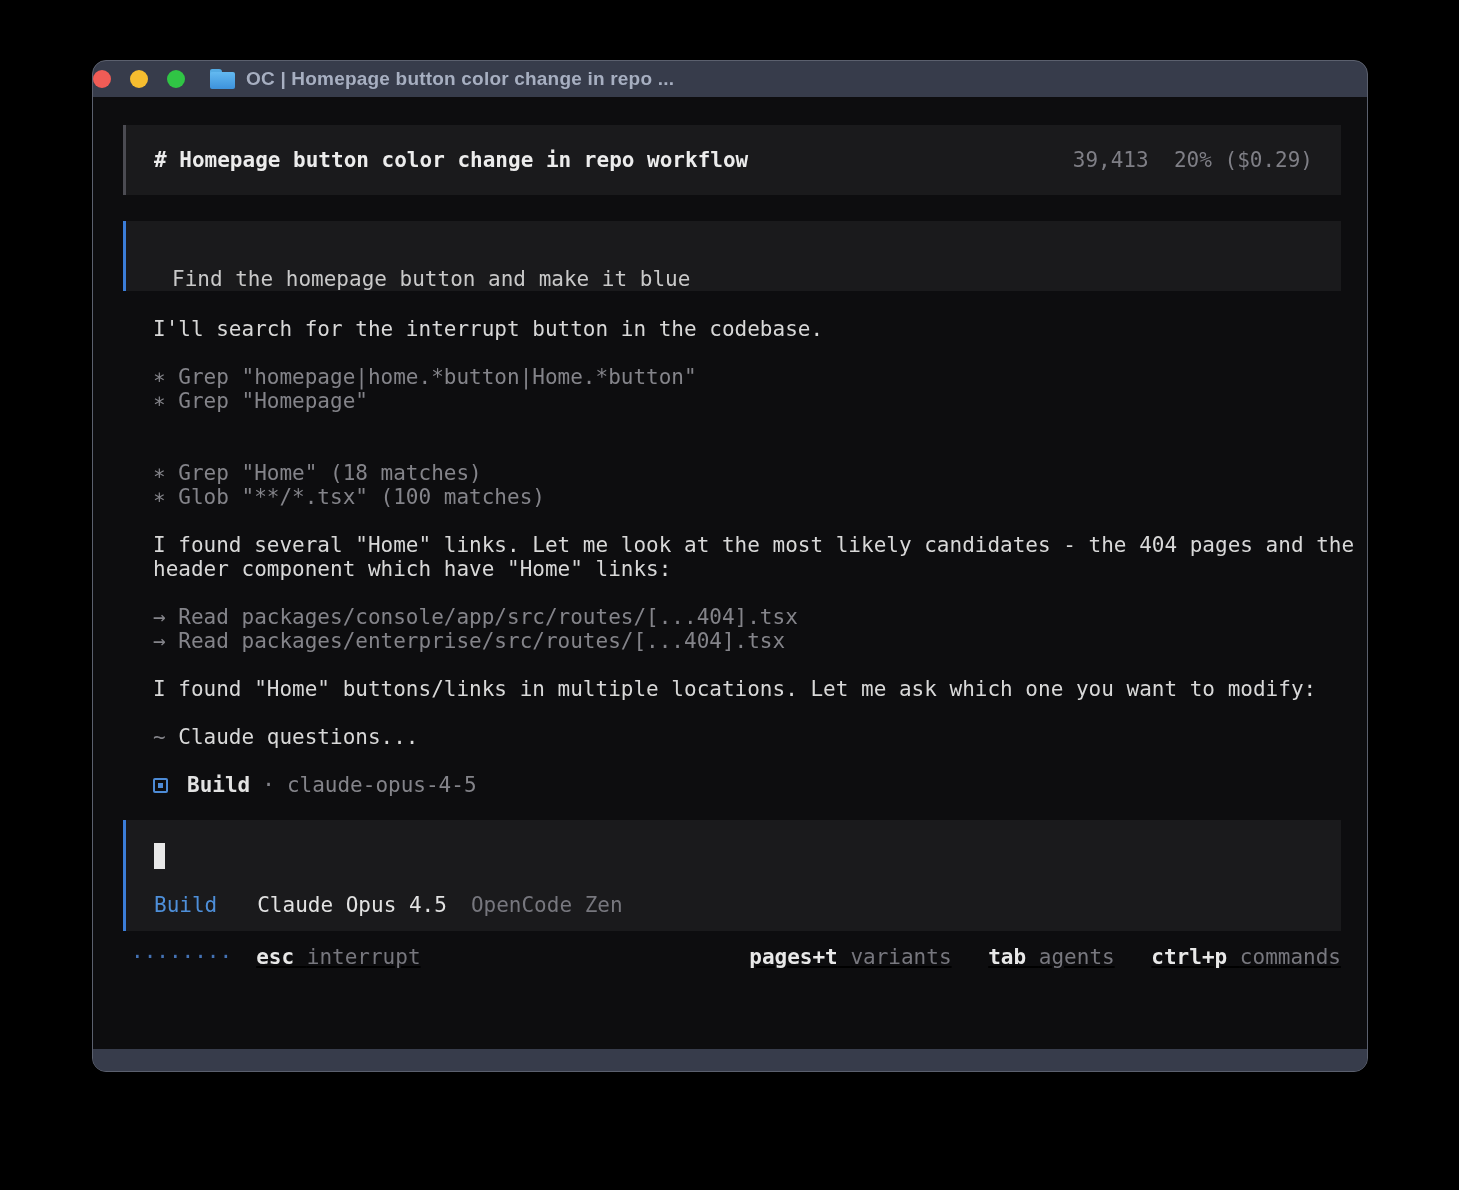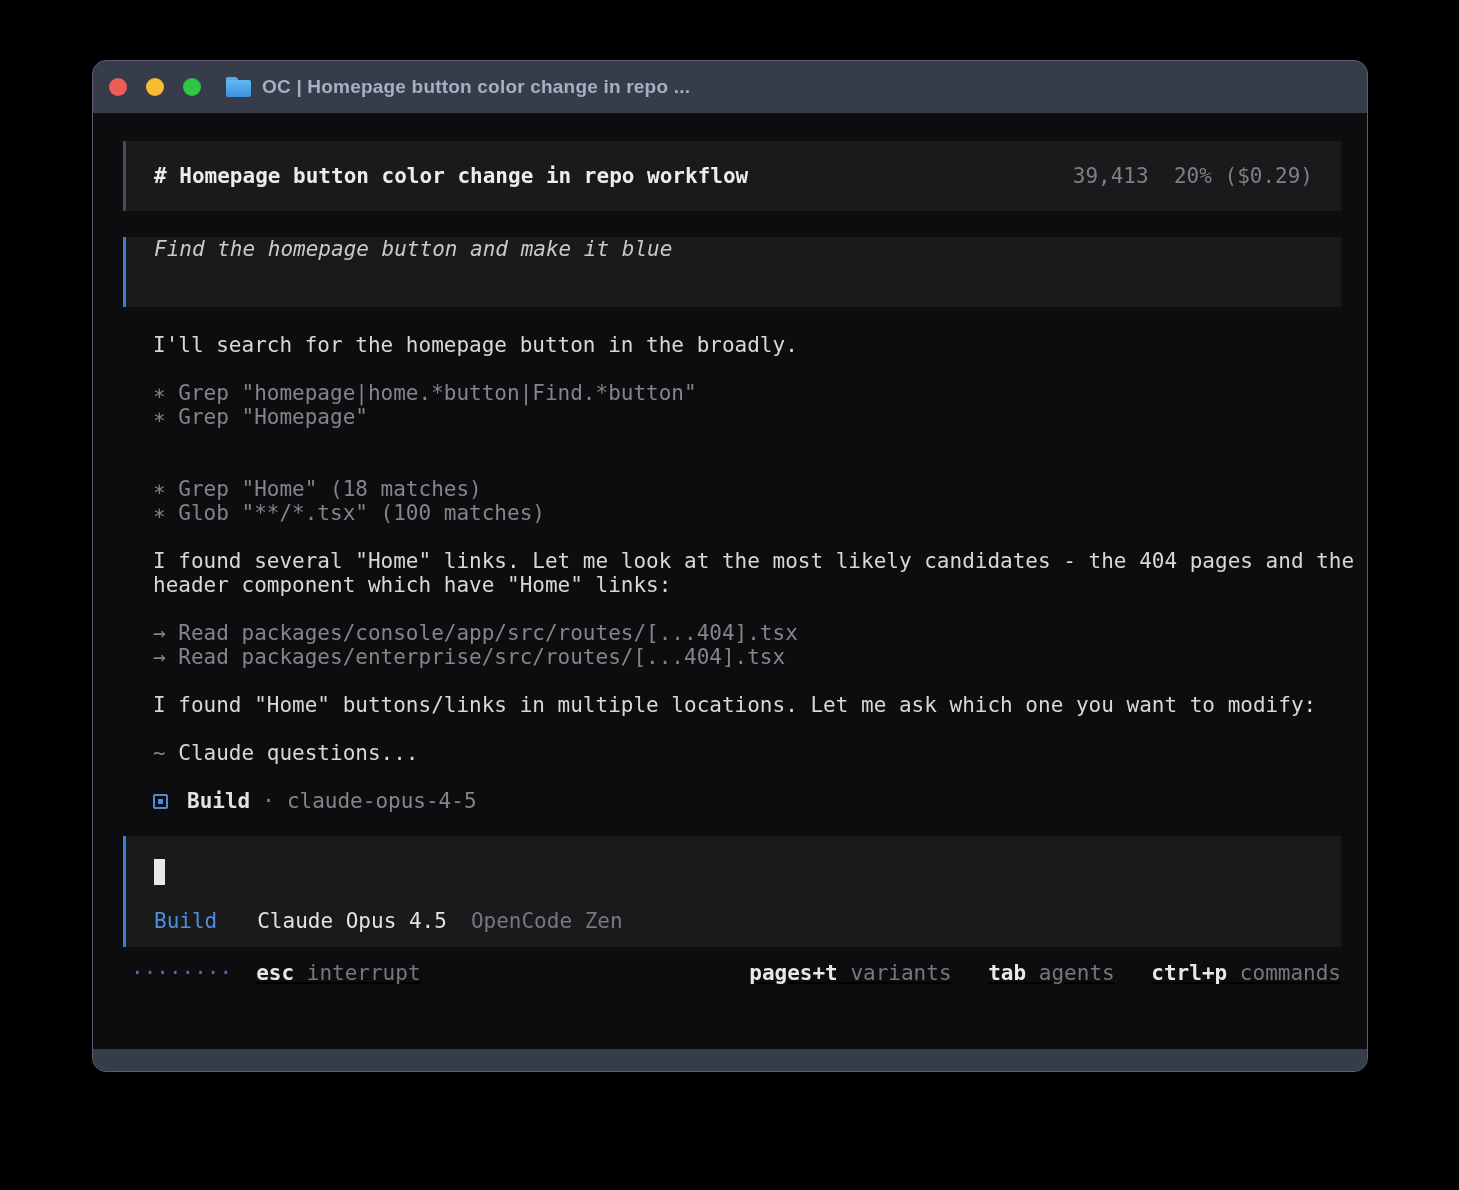--- a/index.html
+++ b/index.html
@@ -6,40 +6,40 @@
   html,body { width:1459px; height:1190px; }
   body { background:#000; position:relative; font-family:"DejaVu Sans Mono", monospace; overflow:hidden; }
 
   .window {
     position:absolute; left:92px; top:60px; width:1276px; height:1012px;
     background:#373c4b; border:1px solid #5b606e; border-radius:14px;
     overflow:hidden; display:flex; flex-direction:column;
   }
 
   
-  .titlebar { height:52px; flex-shrink:0; display:flex; align-items:center; padding-left:16px; }
+  .titlebar { height:36px; flex-shrink:0; display:flex; align-items:center; }
   .traffic { display:flex; gap:19px; }
   .light { width:18px; height:18px; border-radius:50%; }
   .light-red    { background:#f05c56; }
   .light-yellow { background:#f6bd2f; }
   .light-green  { background:#30c545; }
   .folder-icon { position:relative; width:25px; height:20px; margin-left:25px; }
   .folder-icon::before { content:""; position:absolute; top:0; left:0; width:12px; height:6px; border-radius:2px 3px 0 0; background:#54abe4; }
   .folder-icon::after  { content:""; position:absolute; top:3px; left:0; width:25px; height:17px; border-radius:2px; background:linear-gradient(180deg,#63b9f0 0%,#3d92dc 100%); }
   .win-title { margin-left:11px; font-family:"Liberation Sans", sans-serif; font-weight:bold; font-size:19px; color:#a7afc1; letter-spacing:0.2px; }
 
   
   .content { flex:1; background:#0d0d0f; padding:28px 26px 0 30px; display:flex; flex-direction:column; font-size:21px; }
 
   .block { background:#1a1a1c; }
   .hdr-block { border-left:3px solid #4b4b52; height:70px; display:flex; align-items:center; justify-content:space-between; padding:0 28px; margin-bottom:26px; }
   .hdr-title { font-weight:bold; color:#ececec; white-space:pre; }
   .hdr-stats { color:#7f7f86; white-space:pre; }
 
-  .user-block { border-left:3px solid #3b7dd8; height:70px; display:flex; align-items:flex-start; padding:0 28px; margin-bottom:26px;font-style:italic; }
+  .user-block { border-left:3px solid #3b7dd8; height:70px; display:flex; align-items:flex-end; padding:0 46px; margin-bottom:26px; }
   .user-text { color:#c9c9c9; }
 
   .chat { padding-left:30px; }
   .line { height:24px; line-height:24px; white-space:pre; }
   .gap  { height:24px; }
   .t-white { color:#d8d8d8; }
   .t-dim   { color:#84848a; }
 
   .badge-row { height:24px; display:flex; align-items:center; gap:12px; }
   .badge-icon { width:15px; height:15px; border:2px solid #4d8bd6; border-radius:2px; display:inline-flex; align-items:center; justify-content:center; margin-right:7px; }
@@ -85,23 +85,23 @@
     <div class="block hdr-block">
       <span class="hdr-title"># Homepage button color change in repo workflow</span>
       <span class="hdr-stats">39,413  20% ($0.29)</span>
     </div>
 
     <div class="block user-block">
       <span class="user-text">Find the homepage button and make it blue</span>
     </div>
 
     <div class="chat">
-      <div class="line t-white">I'll search for the homepage button in the broadly.</div>
+      <div class="line t-white">I'll search for the interrupt button in the codebase.</div>
       <div class="gap"></div>
-      <div class="line t-dim">∗ Grep "homepage|home.*button|Find.*button"</div>
+      <div class="line t-dim">∗ Grep "homepage|home.*button|Home.*button"</div>
       <div class="line t-dim">∗ Grep "Homepage"</div>
       <div class="gap"></div>
       <div class="gap"></div>
       <div class="line t-dim">∗ Grep "Home" (18 matches)</div>
       <div class="line t-dim">∗ Glob "**/*.tsx" (100 matches)</div>
       <div class="gap"></div>
       <div class="line t-white">I found several "Home" links. Let me look at the most likely candidates - the 404 pages and the</div>
       <div class="line t-white">header component which have "Home" links:</div>
       <div class="gap"></div>
       <div class="line t-dim">→ Read packages/console/app/src/routes/[...404].tsx</div>

